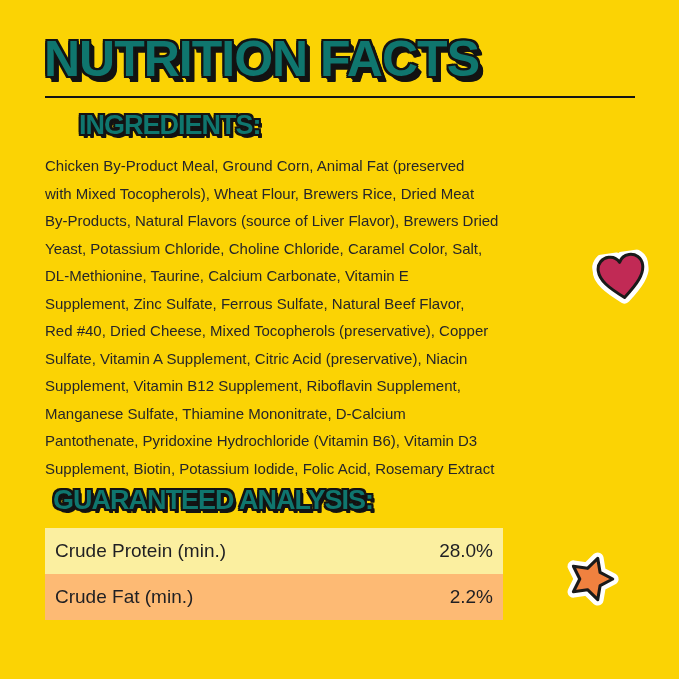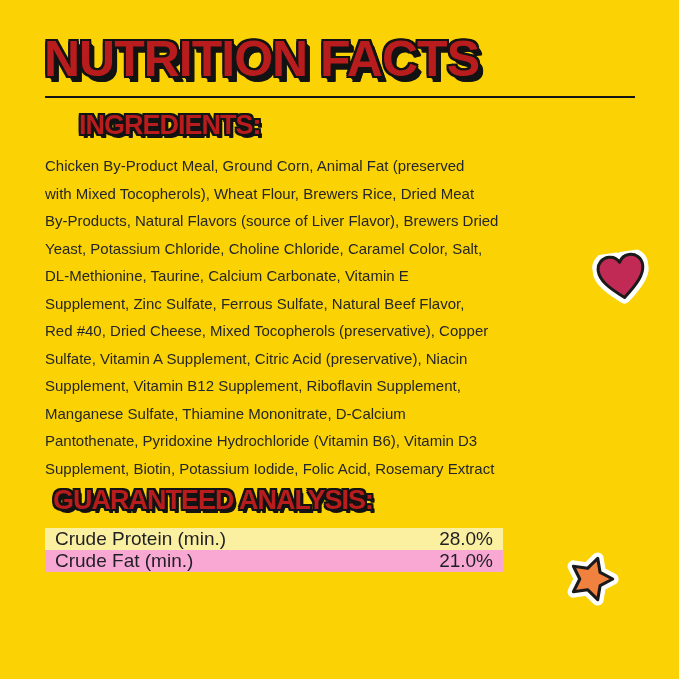--- a/index.html
+++ b/index.html
@@ -10,21 +10,21 @@
     overflow: hidden;
   }
   .canvas {
     position: relative;
     width: 679px;
     height: 679px;
     background: #FBD304;
   }
   
   .sticker-text {
-    color: #b91c1c;
+    color: #0f766e;
     font-weight: bold;
     white-space: nowrap;
   }
   .title {
     position: absolute;
     left: 44px;
     top: 30px;
     font-size: 50px;
     letter-spacing: -1px;
     text-shadow:
@@ -68,24 +68,24 @@
     position: absolute;
     left: 45px;
     top: 528px;
     width: 458px;
     border-collapse: collapse;
     font-size: 19px;
     color: #1F1F23;
   }
   .analysis-table td {
     height: 16px;
-    padding: 0 10px;
+    padding: 12px 10px;
     vertical-align: middle;
   }
-  .analysis-table tr       { background: #f9a8d4; }
+  .analysis-table tr       { background: #fdba74; }
   .analysis-table tr.alt   { background: #FBEFA0; }
   .analysis-table .val {
     text-align: right;
     font-weight: normal;
   }
   .heart-sticker {
     position: absolute;
     left: 594px;
     top: 252px;
     width: 56px;
@@ -133,21 +133,21 @@
   <h2 class="sticker-text section-heading heading-analysis">GUARANTEED ANALYSIS:</h2>
 
   <table class="analysis-table">
     <tbody>
       <tr class="alt">
         <td>Crude Protein (min.)</td>
         <td class="val">28.0%</td>
       </tr>
       <tr>
         <td>Crude Fat (min.)</td>
-        <td class="val">21.0%</td>
+        <td class="val">2.2%</td>
       </tr>
     </tbody>
   </table>
 
   <svg class="star-sticker" viewBox="0 0 64 64" xmlns="http://www.w3.org/2000/svg">
     <path d="M32 8 L39.3 22 L54.8 24.6 L43.8 35.8 L46.1 51.4 L32 44.4 L17.9 51.4 L20.2 35.8 L9.2 24.6 L24.7 22 Z" fill="#FFFFFF" stroke="#FFFFFF" stroke-width="13" stroke-linejoin="round" stroke-linecap="round"></path>
     <path d="M32 8 L39.3 22 L54.8 24.6 L43.8 35.8 L46.1 51.4 L32 44.4 L17.9 51.4 L20.2 35.8 L9.2 24.6 L24.7 22 Z" fill="#F0813F" stroke="#1A1A1A" stroke-width="3.4" stroke-linejoin="round" stroke-linecap="round"></path>
   </svg>
 
 </div>

